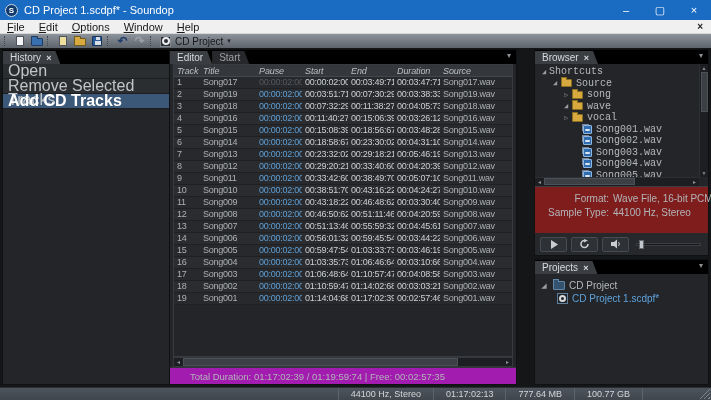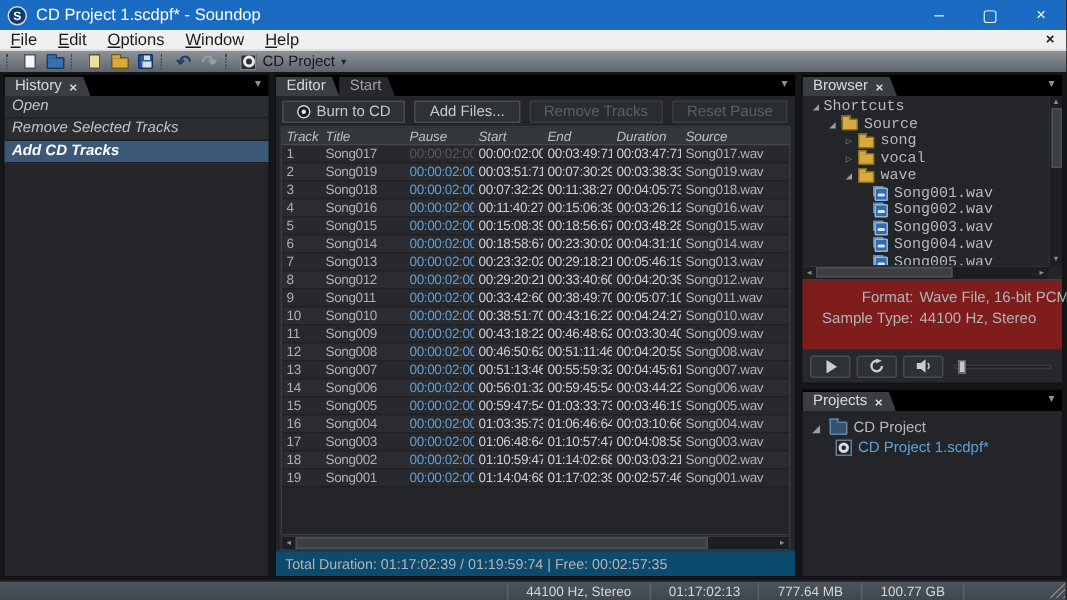--- a/index.html
+++ b/index.html
@@ -40,34 +40,34 @@
   .tb-glyph.redo { color:#9aa0a7; }
   .project-selector { display:flex; align-items:center; gap:4px; margin-left:3px; font-size:10px; color:#14161a; }
   .disc-icon { width:11px; height:11px; background:#2a2e33; border:1px solid #82888f;
     display:flex; align-items:center; justify-content:center; }
   .disc-icon::before { content:''; width:4px; height:4px; border:2px solid #e8eaec; border-radius:50%; }
   .caret { font-size:7px; color:#23262a; }
 
   
   .panel { position:absolute; background:#232528; border:1px solid #0f1113; }
   .history-panel  { left:2px;   top:49px;  width:178px; height:336px; }
-  .editor-panel   { left:183px; top:49px;  width:348px; height:336px; display:flex; flex-direction:column; }
+  .editor-panel   { left:169px; top:49px;  width:348px; height:336px; display:flex; flex-direction:column; }
   .browser-panel  { left:534px; top:49px;  width:175px; height:207px; display:flex; flex-direction:column; }
   .projects-panel { left:534px; top:259px; width:175px; height:126px; }
 
   .tabbar { height:14px; background:#000000; display:flex; align-items:flex-end; position:relative; flex:none; }
   .tab { height:13px; padding:0 9px 0 7px; display:flex; align-items:center; gap:5px; font-size:10px;
     color:#9ea1a4; background:#26282b; clip-path:polygon(0 0, calc(100% - 5px) 0, 100% 100%, 0 100%); }
   .tab.active { background:#3a3e42; color:#d8dadc; }
   .tab .x { font-size:9px; font-weight:bold; }
   .chev { position:absolute; right:5px; top:2px; color:#8c9094; font-size:8px; line-height:1; }
 
   
-  .hist-item { height:15px; line-height:14px; padding-left:5px; font-size:10px; color:#c2c5c8;
-    background:#2b2e31; border-bottom:1px solid #1c1e21;font-style:italic; }
+  .hist-item { height:15px; line-height:14px; padding-left:5px; font-size:16px; color:#c2c5c8;
+    background:#2b2e31; border-bottom:1px solid #1c1e21; }
   .hist-item.selected { background:#3b5878; color:#fff; font-weight:bold; }
 
   
   .actions { height:20px; display:flex; align-items:center; gap:6px; padding:0 4px;
     background:#232528; flex:none; }
   .btn { height:15px; display:flex; align-items:center; gap:4px; padding:0 9px;
     background:#2e3236; border:1px solid #474c52; border-radius:1px; font-size:10px; color:#c6c9cc; }
   .btn.disabled { color:#5c6066; border-color:#393d42; background:#2a2d30; }
   .record-icon { width:9px; height:9px; border:1px solid #d2d5d8; border-radius:50%; background:#17191b;
     display:flex; align-items:center; justify-content:center; }
@@ -88,22 +88,22 @@
   .c0{width:26px;} .c1{width:56px;} .c2{width:46px;} .c3{width:46px;} .c4{width:46px;} .c5{width:46px;} .c6{flex:1;}
 
   
   .hscroll { height:10px; margin:0 3px 0 3px; background:#1c1e21; border:1px solid #33373b;
     display:flex; align-items:center; flex:none; }
   .sb-arrow { color:#8a8e92; font-size:5px; width:9px; text-align:center; line-height:8px; }
   .hs-track { flex:1; height:8px; position:relative; }
   .hs-thumb { position:absolute; left:0; top:0; height:8px; background:#3c4045; border:1px solid #4d5157; }
 
   
-  .efooter { height:17px; display:flex; align-items:center; padding-left:6px; font-size:9.5px;
-    color:#b2b5b8; border-top:1px solid #33373b; background:#0c4a6e; flex:none; }
+  .efooter { height:17px; display:flex; align-items:center; padding-left:20px; font-size:9.5px;
+    color:#b2b5b8; border-top:1px solid #33373b; background:#a21caf; flex:none; }
 
   
   .tree { flex:1; position:relative; background:#232528; overflow:hidden; }
   .tree-rows { position:absolute; top:2px; left:0; right:9px; bottom:9px; overflow:hidden; }
   .tree-row { height:11.5px; display:flex; align-items:center; font-size:10px; color:#b6b9bc; white-space:nowrap;font-family:Liberation Mono, monospace; }
   .exp { width:10px; font-size:7px; color:#9a9da1; text-align:center; flex:none; }
   .exp.expanded::before { content:'◢'; }
   .exp.collapsed::before { content:'▷'; color:#7d8084; }
   .tfolder { width:11px; height:8px; background:#d8a93f; border:1px solid #8a6f22; border-radius:1px;
     position:relative; margin:0 4px 0 1px; flex:none; }
@@ -232,35 +232,20 @@
 <div class="panel editor-panel">
   <div class="tabbar" id="editor-tabbar">
       <div class="tab active">
         <span>Editor</span>
       </div>
       <div class="tab">
         <span>Start</span>
       </div>
       <span class="chev">▾</span>
     </div>
-  <div class="actions" id="editor-actions">
-      <div class="btn">
-        <span class="record-icon"></span>
-        <span>Burn to CD</span>
-      </div>
-      <div class="btn">
-        <span>Add Files...</span>
-      </div>
-      <div class="btn disabled">
-        <span>Remove Tracks</span>
-      </div>
-      <div class="btn disabled">
-        <span>Reset Pause</span>
-      </div>
-    </div>
   <div class="table">
     <div class="thead" id="table-head">
         <div class="th c0">Track</div>
         <div class="th c1">Title</div>
         <div class="th c2">Pause</div>
         <div class="th c3">Start</div>
         <div class="th c4">End</div>
         <div class="th c5">Duration</div>
         <div class="th c6">Source</div>
       </div>
@@ -466,28 +451,28 @@
           <span class="exp expanded" style="visibility: visible;"></span>
           <span class="tfolder"></span>
           <span>Source</span>
         </div>
         <div class="tree-row" style="padding-left: 26px;">
           <span class="exp collapsed" style="visibility: visible;"></span>
           <span class="tfolder"></span>
           <span>song</span>
         </div>
         <div class="tree-row" style="padding-left: 26px;">
+          <span class="exp expanded" style="visibility: visible;"></span>
+          <span class="tfolder"></span>
+          <span>wave</span>
+        </div>
+        <div class="tree-row" style="padding-left: 26px;">
           <span class="exp collapsed" style="visibility: visible;"></span>
           <span class="tfolder"></span>
           <span>vocal</span>
-        </div>
-        <div class="tree-row" style="padding-left: 26px;">
-          <span class="exp expanded" style="visibility: visible;"></span>
-          <span class="tfolder"></span>
-          <span>wave</span>
         </div>
         <div class="tree-row" style="padding-left: 37px;">
           <span class="exp none" style="visibility: hidden;"></span>
           <span class="wavefile"></span>
           <span>Song001.wav</span>
         </div>
         <div class="tree-row" style="padding-left: 37px;">
           <span class="exp none" style="visibility: hidden;"></span>
           <span class="wavefile"></span>
           <span>Song002.wav</span>

